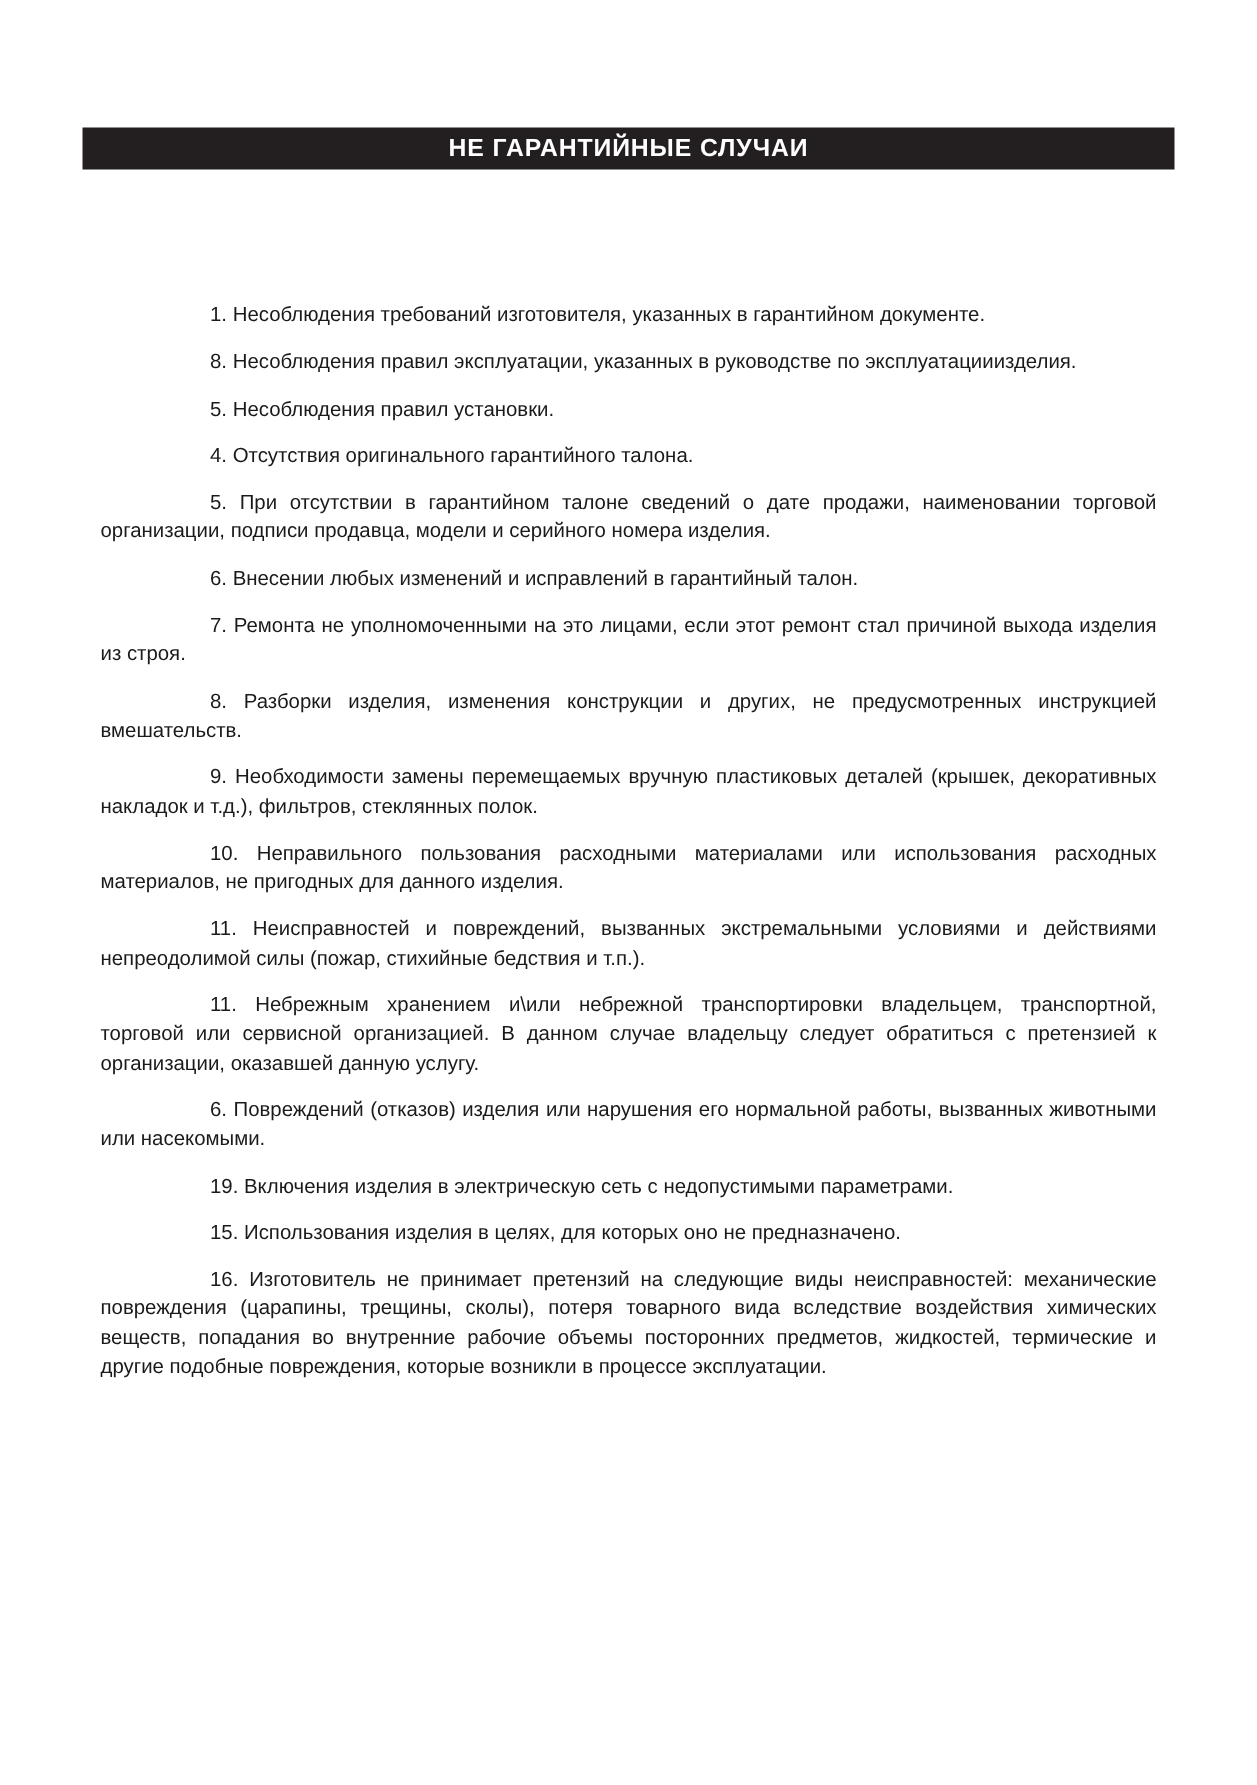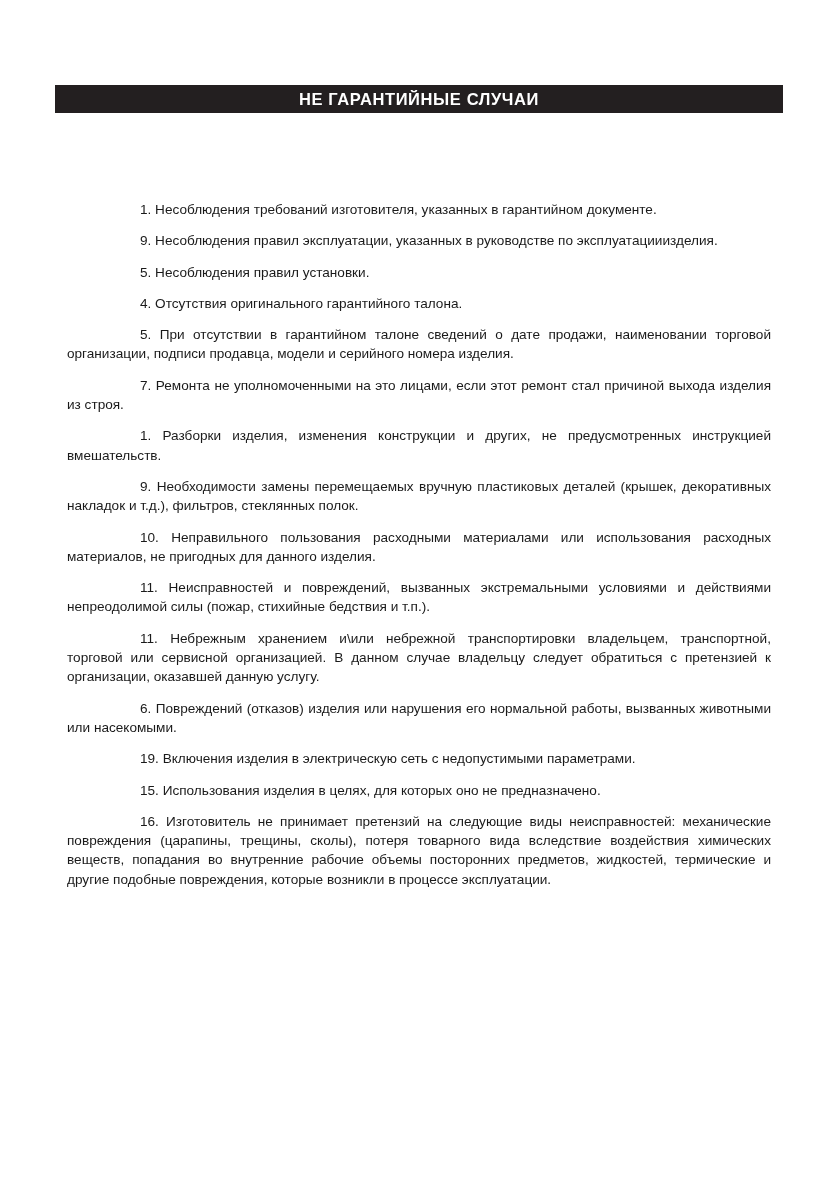--- a/index.html
+++ b/index.html
@@ -74,26 +74,27 @@
 
 <div class="page">
 
   <div class="banner">
     <div class="banner-text">НЕ ГАРАНТИЙНЫЕ СЛУЧАИ</div>
   </div>
 
 
   <div class="body-block">
     <p class="para">1. Несоблюдения требований изготовителя, указанных в гарантийном документе.</p>
-    <p class="para">9. Несоблюдения правил эксплуатации, указанных в  руководстве  по эксплуатацииизделия.</p>
+    <p class="para">8. Несоблюдения правил эксплуатации, указанных в  руководстве  по эксплуатацииизделия.</p>
     <p class="para">5. Несоблюдения правил установки.</p>
     <p class="para">4. Отсутствия оригинального гарантийного талона.</p>
     <p class="para">5. При отсутствии в гарантийном талоне  сведений  о  дате продажи, наименовании торговой организации, подписи продавца, модели и серийного номера изделия.</p>
+    <p class="para">6. Внесении любых изменений и исправлений в гарантийный талон.</p>
     <p class="para">7. Ремонта не уполномоченными на это лицами, если этот  ремонт  стал  причиной выхода изделия из строя.</p>
-    <p class="para">1. Разборки изделия, изменения конструкции и других, не предусмотренных инструкцией вмешательств.</p>
+    <p class="para">8. Разборки изделия, изменения конструкции и других, не предусмотренных инструкцией вмешательств.</p>
     <p class="para">9. Необходимости замены перемещаемых вручную пластиковых деталей (крышек, декоративных накладок и т.д.), фильтров, стеклянных полок.</p>
     <p class="para">10. Неправильного пользования расходными материалами или использования расходных материалов, не пригодных для данного изделия.</p>
     <p class="para">11. Неисправностей и повреждений, вызванных экстремальными   условиями и действиями непреодолимой силы (пожар, стихийные бедствия и т.п.).</p>
     <p class="para">11. Небрежным хранением и\или небрежной транспортировки владельцем, транспортной, торговой или сервисной организацией. В данном случае  владельцу следует обратиться с претензией к организации, оказавшей данную услугу.</p>
     <p class="para">6. Повреждений (отказов) изделия  или  нарушения  его  нормальной  работы, вызванных животными или насекомыми.</p>
     <p class="para">19. Включения изделия в электрическую сеть с недопустимыми параметрами.</p>
     <p class="para">15. Использования изделия в целях, для которых оно не предназначено.</p>
     <p class="para">16. Изготовитель не принимает претензий на следующие виды неисправностей: механические  повреждения  (царапины, трещины, сколы),  потеря товарного  вида вследствие  воздействия  химических  веществ, попадания во внутренние рабочие объемы посторонних   предметов,   жидкостей,   термические  и другие подобные повреждения, которые возникли в процессе эксплуатации.</p>
   </div>
 

